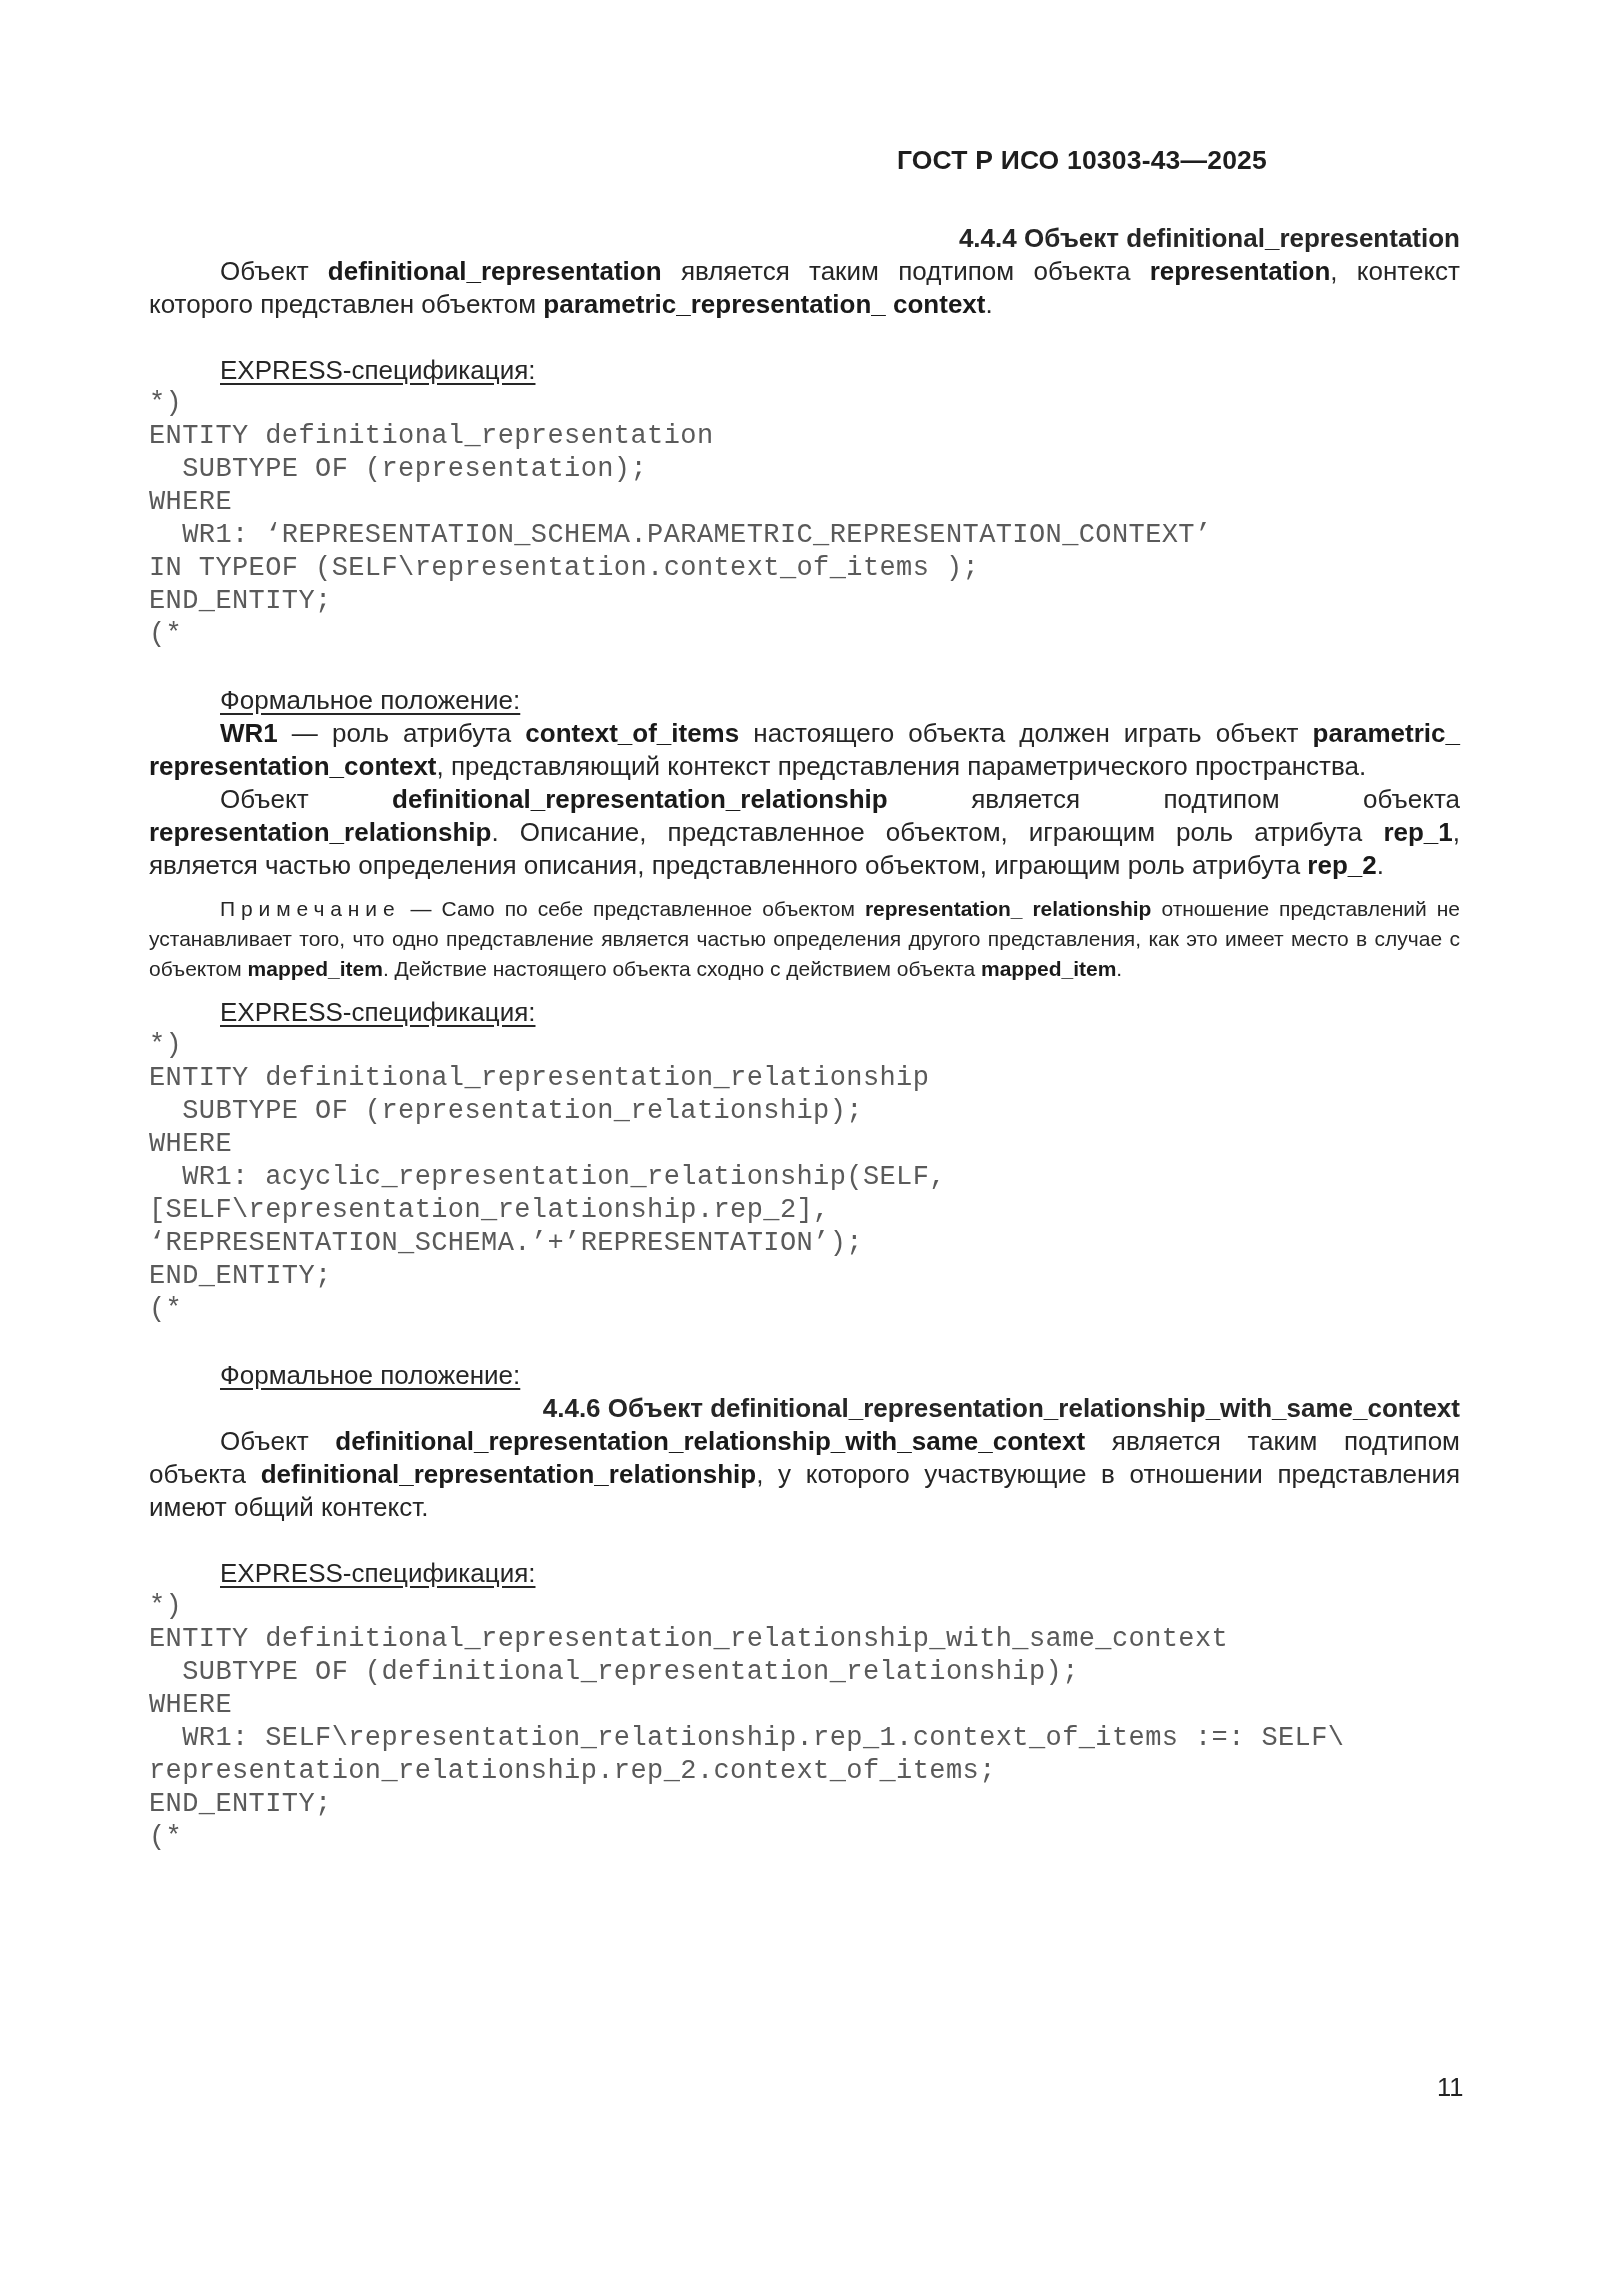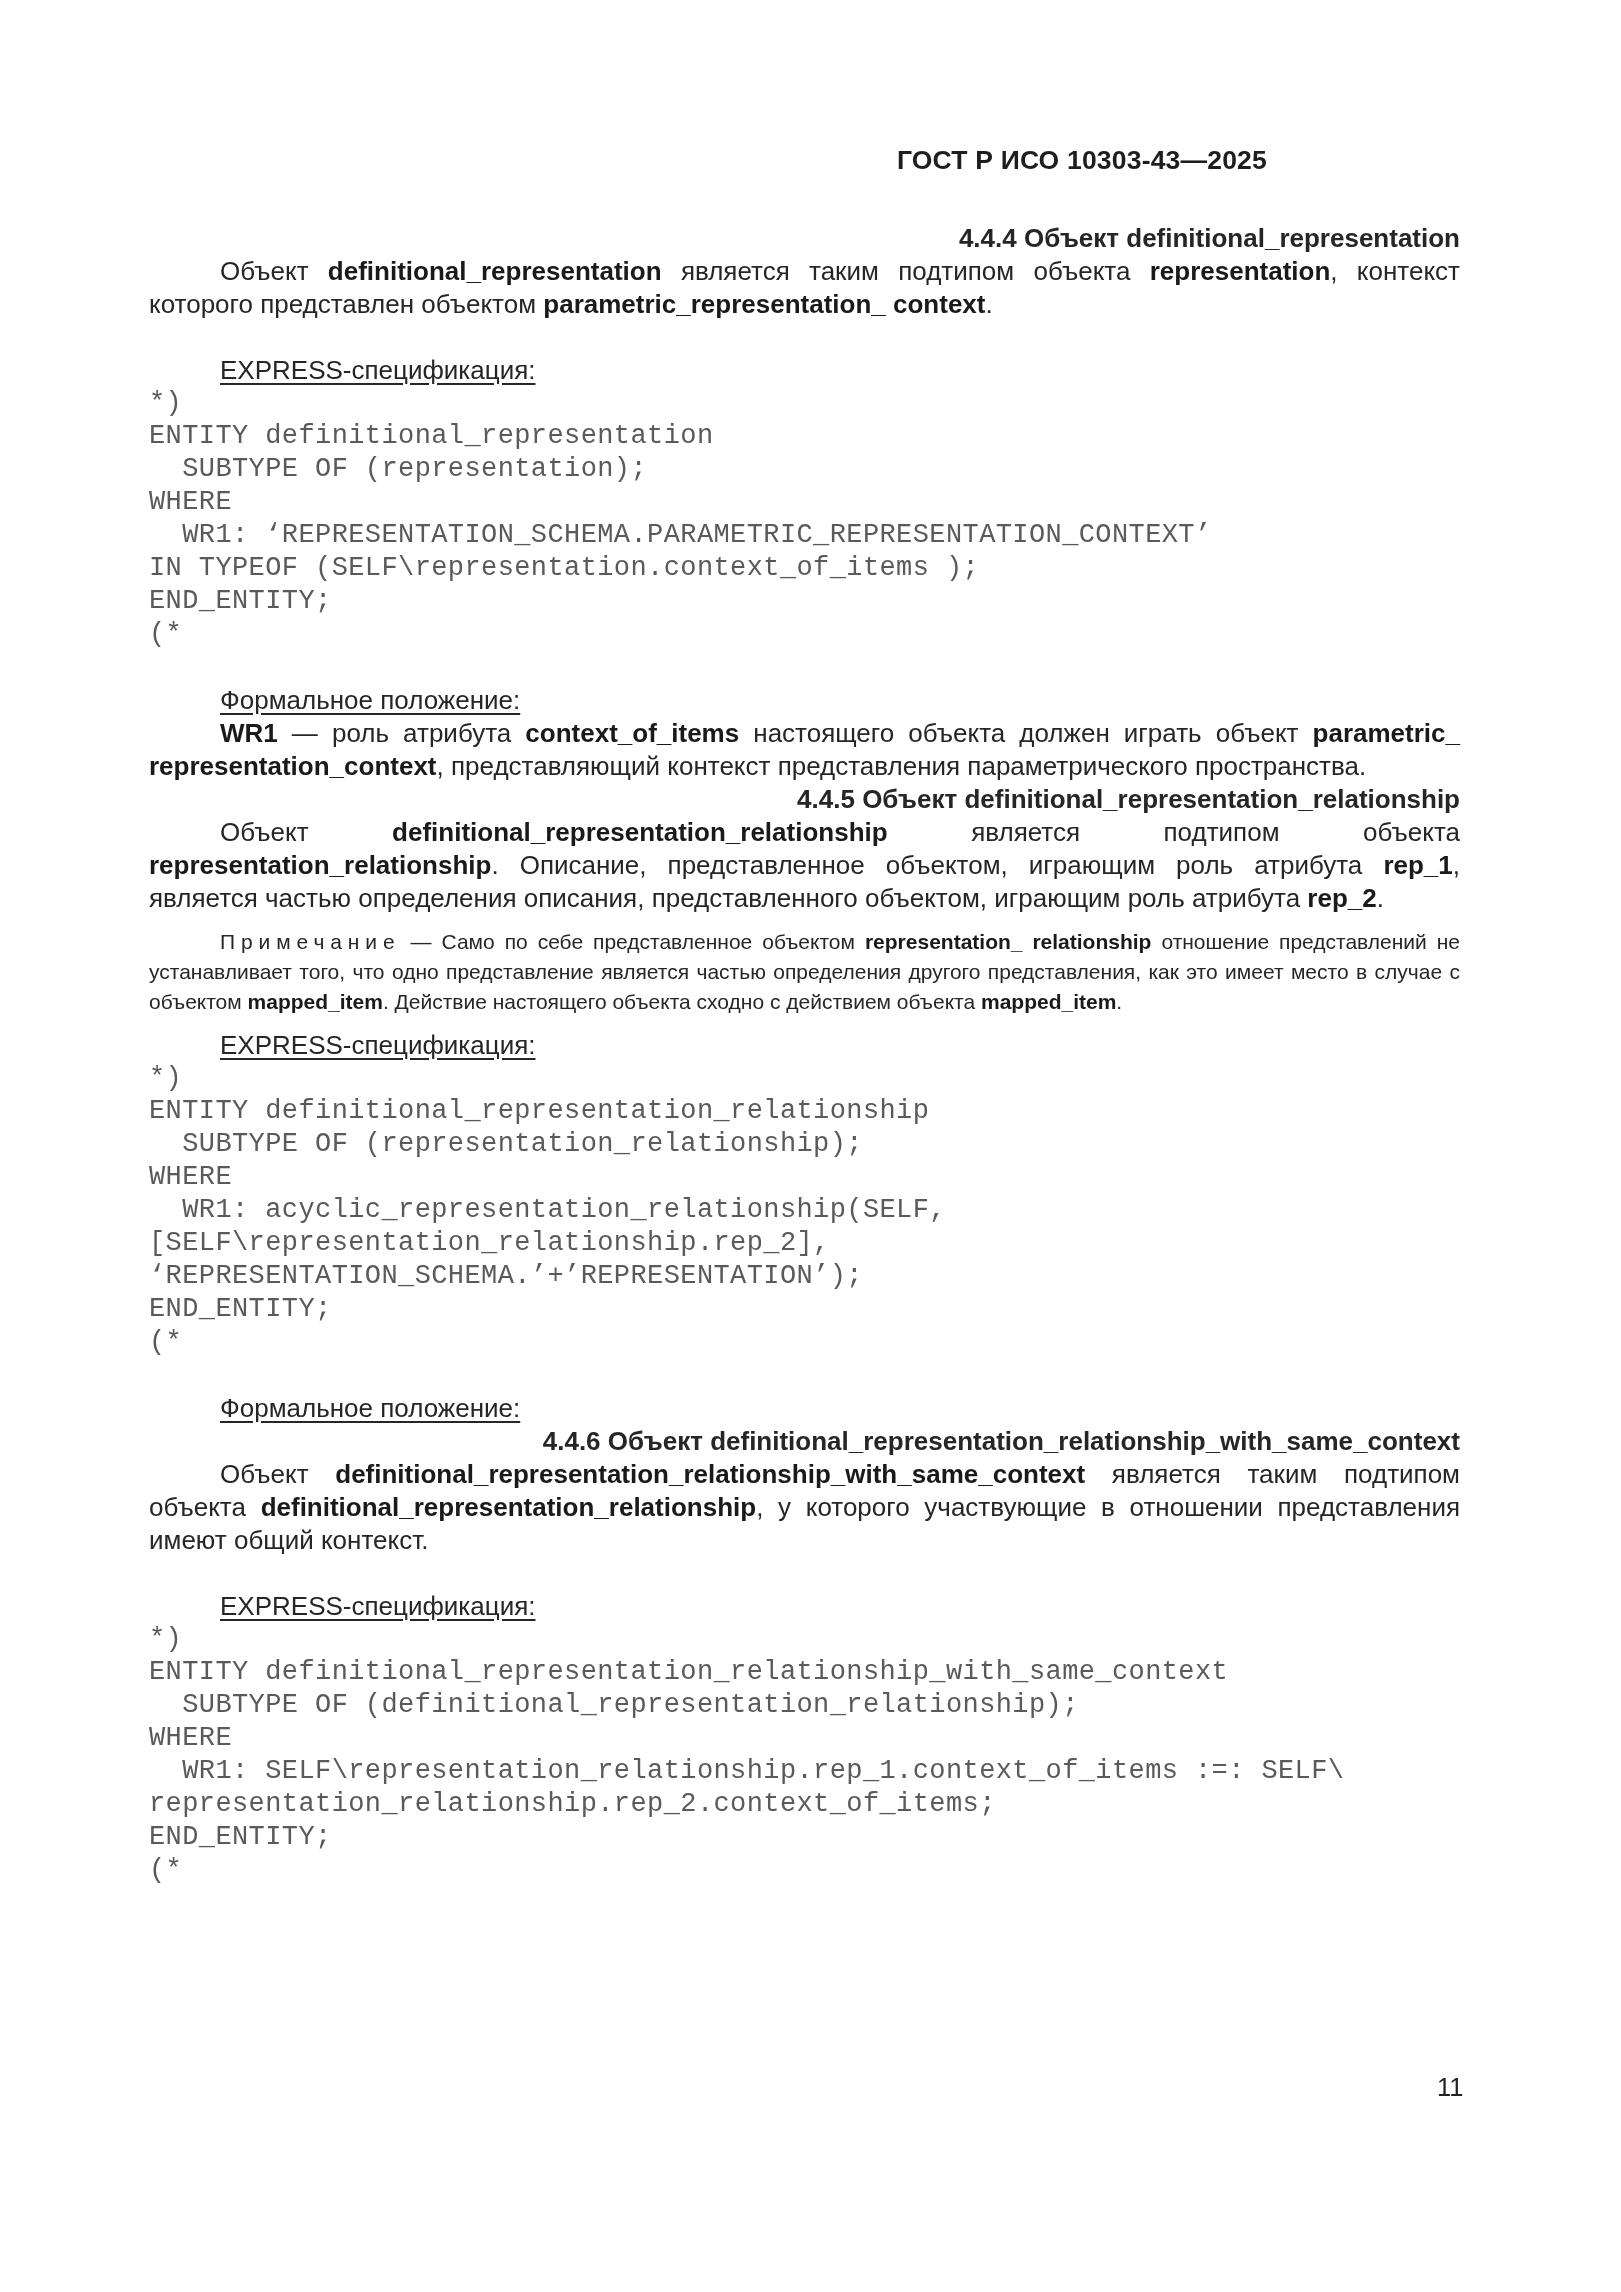--- a/index.html
+++ b/index.html
@@ -38,21 +38,20 @@
   SUBTYPE OF (representation);
 WHERE
   WR1: ‘REPRESENTATION_SCHEMA.PARAMETRIC_REPRESENTATION_CONTEXT’
 IN TYPEOF (SELF\representation.context_of_items );
 END_ENTITY;
 (*</pre>
     <div class="gap"></div>
     <p class="lbl">Формальное положение:</p>
     <p class="p ind"><b>WR1</b><span> — роль атрибута </span><b>context_of_items</b><span> настоящего объекта должен играть объект </span><b>parametric_ representation_context</b><span>, представляющий контекст представления параметрического пространства.</span></p>
 
-    <p class="hd">4.4.5  Объект definitional_representation_relationship</p>
     <p class="p ind"><span>Объект </span><b>definitional_representation_relationship</b><span> является подтипом объекта </span><b>representation_relationship</b><span>. Описание, представленное объектом, играющим роль атрибута </span><b>rep_1</b><span>, является частью определения описания, представленного объектом, играющим роль атрибута </span><b>rep_2</b><span>.</span></p>
     <div class="gap-s"></div>
     <p class="note"><span class="spaced">Примечание</span><span> — Само по себе представленное объектом </span><b>representation_ relationship</b><span> отношение представлений не устанавливает того, что одно представление является частью определения другого представления, как это имеет место в случае с объектом </span><b>mapped_item</b><span>. Действие настоящего объекта сходно с действием объекта </span><b>mapped_item</b><span>.</span></p>
     <div class="gap-s"></div>
     <p class="lbl">EXPRESS-спецификация:</p>
     <pre class="code">*)
 ENTITY definitional_representation_relationship
   SUBTYPE OF (representation_relationship);
 WHERE
   WR1: acyclic_representation_relationship(SELF,

